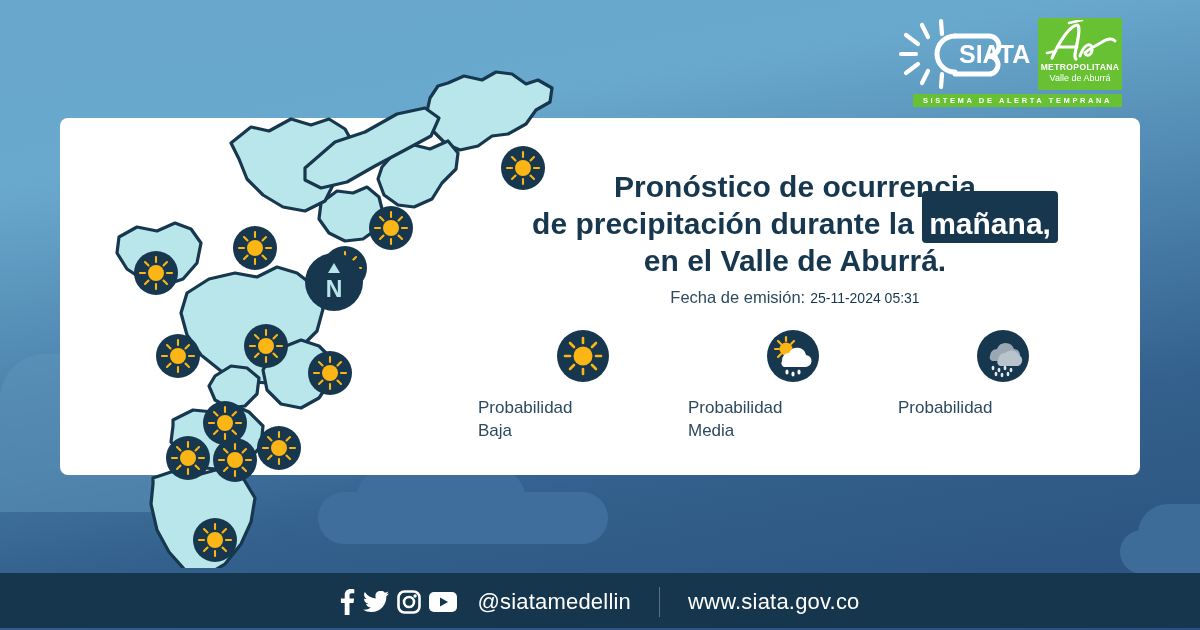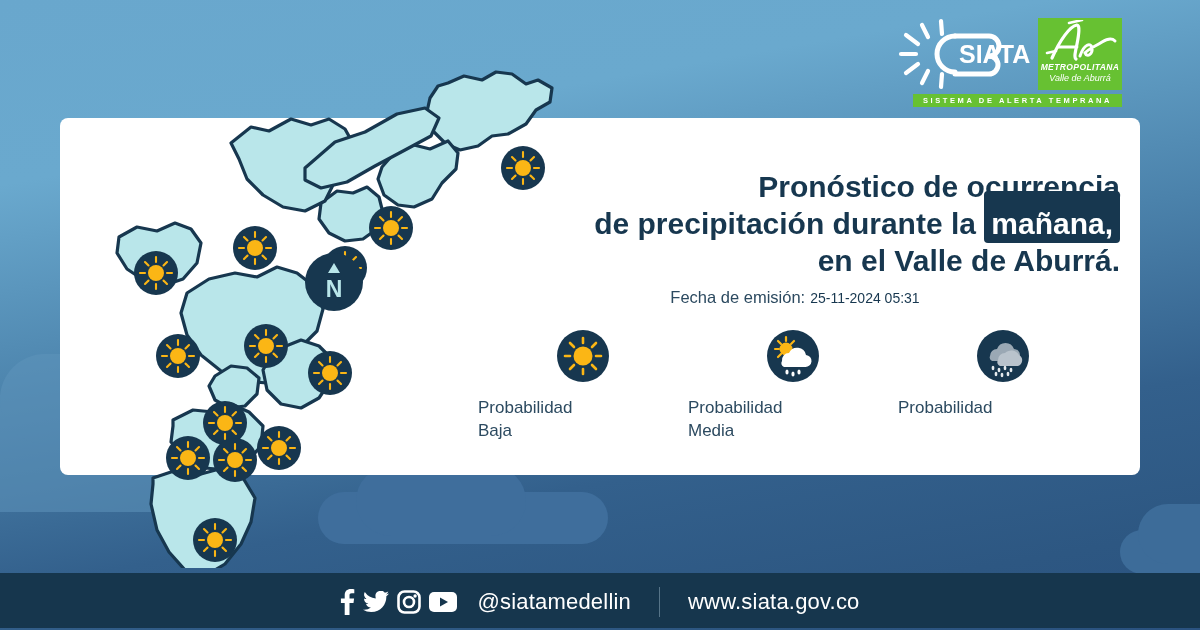--- a/index.html
+++ b/index.html
@@ -21,21 +21,21 @@
   #bg-cloud-mid:before{content:"";position:absolute;left:38px;top:-26px;width:170px;height:70px;
       background:#3f6e9c;border-radius:40px;}
   #bg-cloud-right{position:absolute;left:1120px;top:530px;width:180px;height:44px;
       background:#3d6c99;border-radius:22px;}
   #bg-cloud-right:before{content:"";position:absolute;left:18px;top:-26px;width:110px;height:60px;
       background:#3d6c99;border-radius:34px;}
 
   
   #logos{position:absolute;left:893px;top:14px;width:240px;height:98px;}
   #siata-logo{position:absolute;left:0;top:4px;width:140px;height:72px;}
-  #area-logo{position:absolute;left:1038px;top:18px;font-style:italic;}
+  #area-logo{position:absolute;left:1038px;top:18px;}
   #area-box{width:84px;height:72px;background:#67c132;position:relative;}
   .area-script{position:absolute;left:6px;top:2px;width:74px;height:44px;}
   #area-sub1{position:absolute;left:0;right:0;top:44px;text-align:center;color:#ffffff;
       font-size:8.5px;font-weight:bold;letter-spacing:.4px;}
   #area-sub2{position:absolute;left:0;right:0;top:55px;text-align:center;color:#ffffff;
       font-size:9px;}
   #green-bar{position:absolute;left:913px;top:94px;width:209px;height:13px;background:#67c132;
       display:flex;align-items:center;justify-content:center;}
   #green-bar span{color:#ffffff;font-size:7.5px;font-weight:bold;letter-spacing:2.6px;}
 
@@ -45,21 +45,21 @@
 
   
   #map-wrap{position:absolute;left:55px;top:48px;width:500px;height:520px;}
   #map-svg{position:absolute;left:0;top:0;}
 
   .sun-ic{position:absolute;}
 
   
   #headline{position:absolute;left:470px;top:168px;width:650px;text-align:center;
       color:#17374f;font-weight:bold;font-size:30px;line-height:37px;}
-  .hl-line{white-space:nowrap;text-align:right;}
+  .hl-line{white-space:nowrap;}
   #mark-manana{background:#17374f;color:#ffffff;border-radius:4px;padding:16px 7px 3px 7px;}
   #fecha-row{position:absolute;left:470px;top:288px;width:650px;text-align:center;
       color:#2c4a60;font-size:16.5px;}
   #fecha-val{font-size:14px;margin-left:5px;color:#17374f;}
 
   
   #legend{position:absolute;left:478px;top:330px;width:630px;display:flex;}
   .leg{flex:1;}
   .leg-ic{width:52px;height:52px;border-radius:50%;background:#17374f;margin:0 auto;
       position:relative;}

